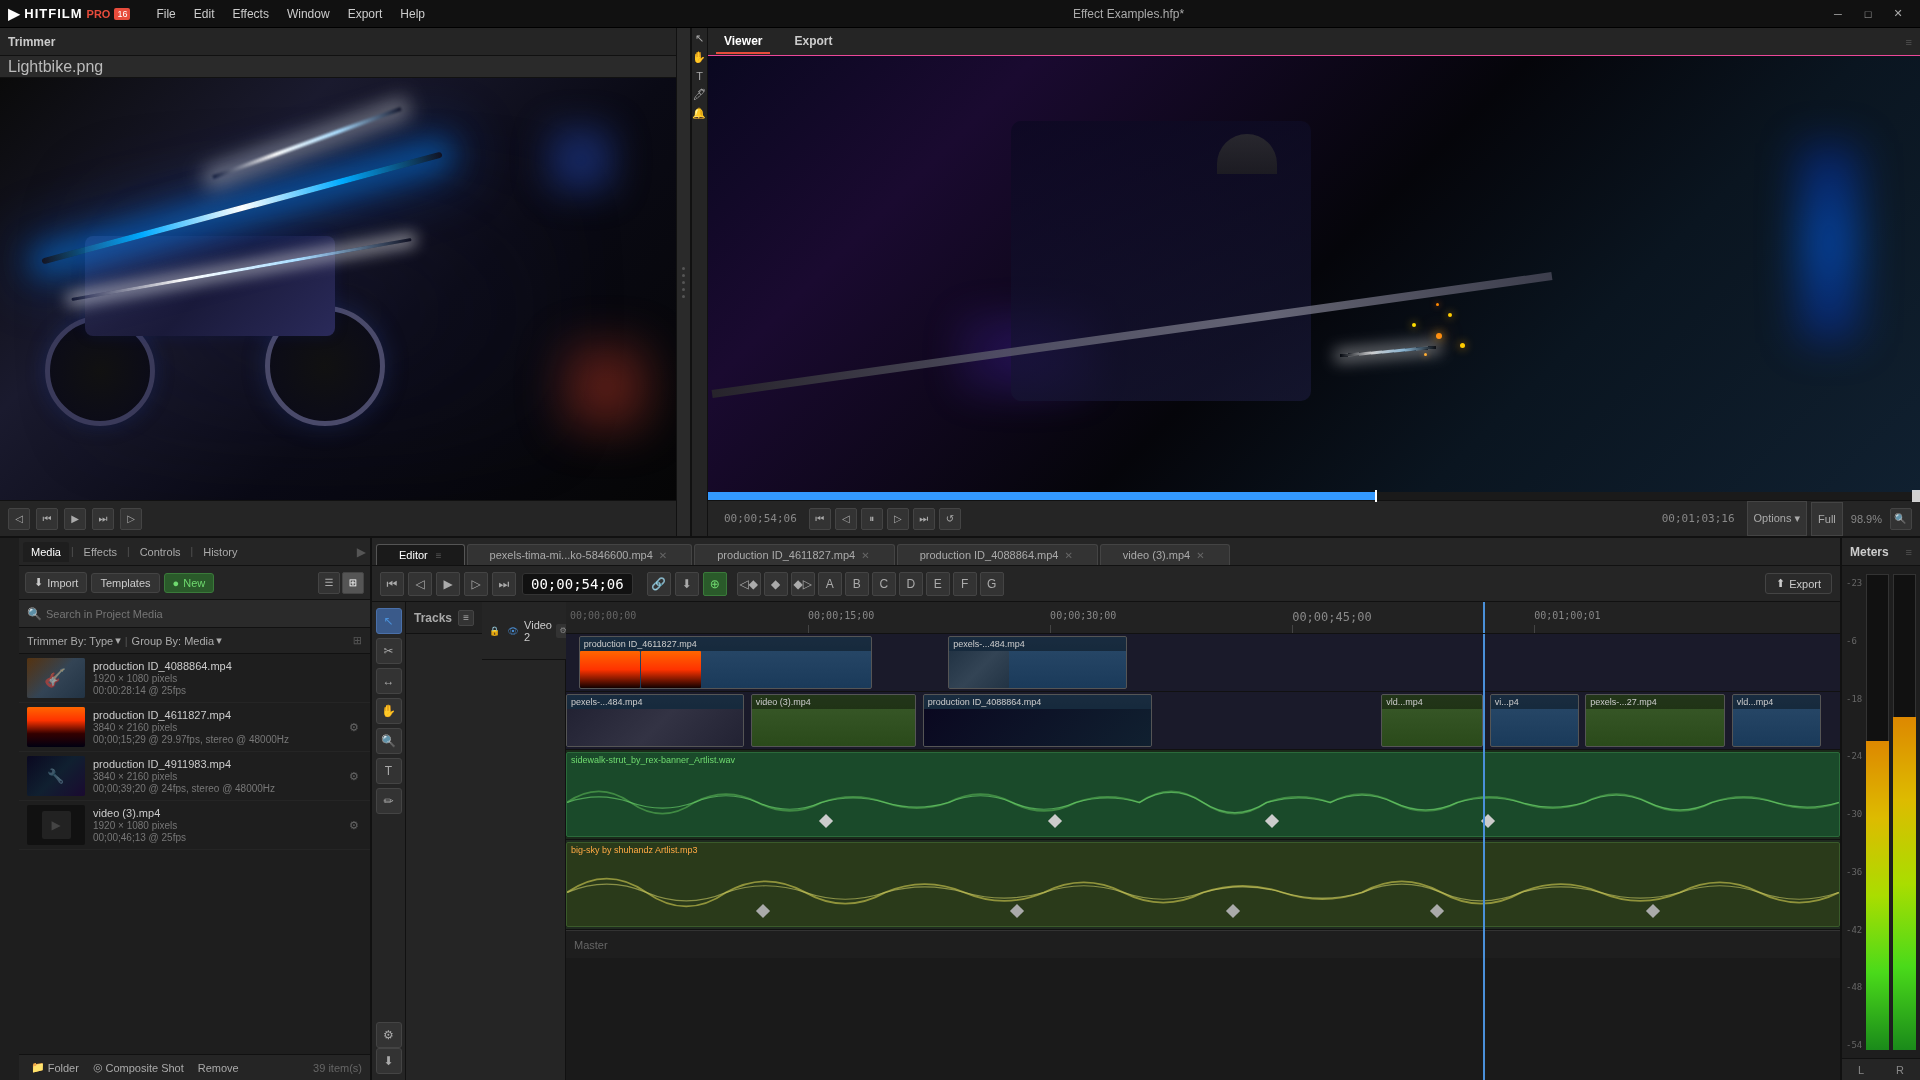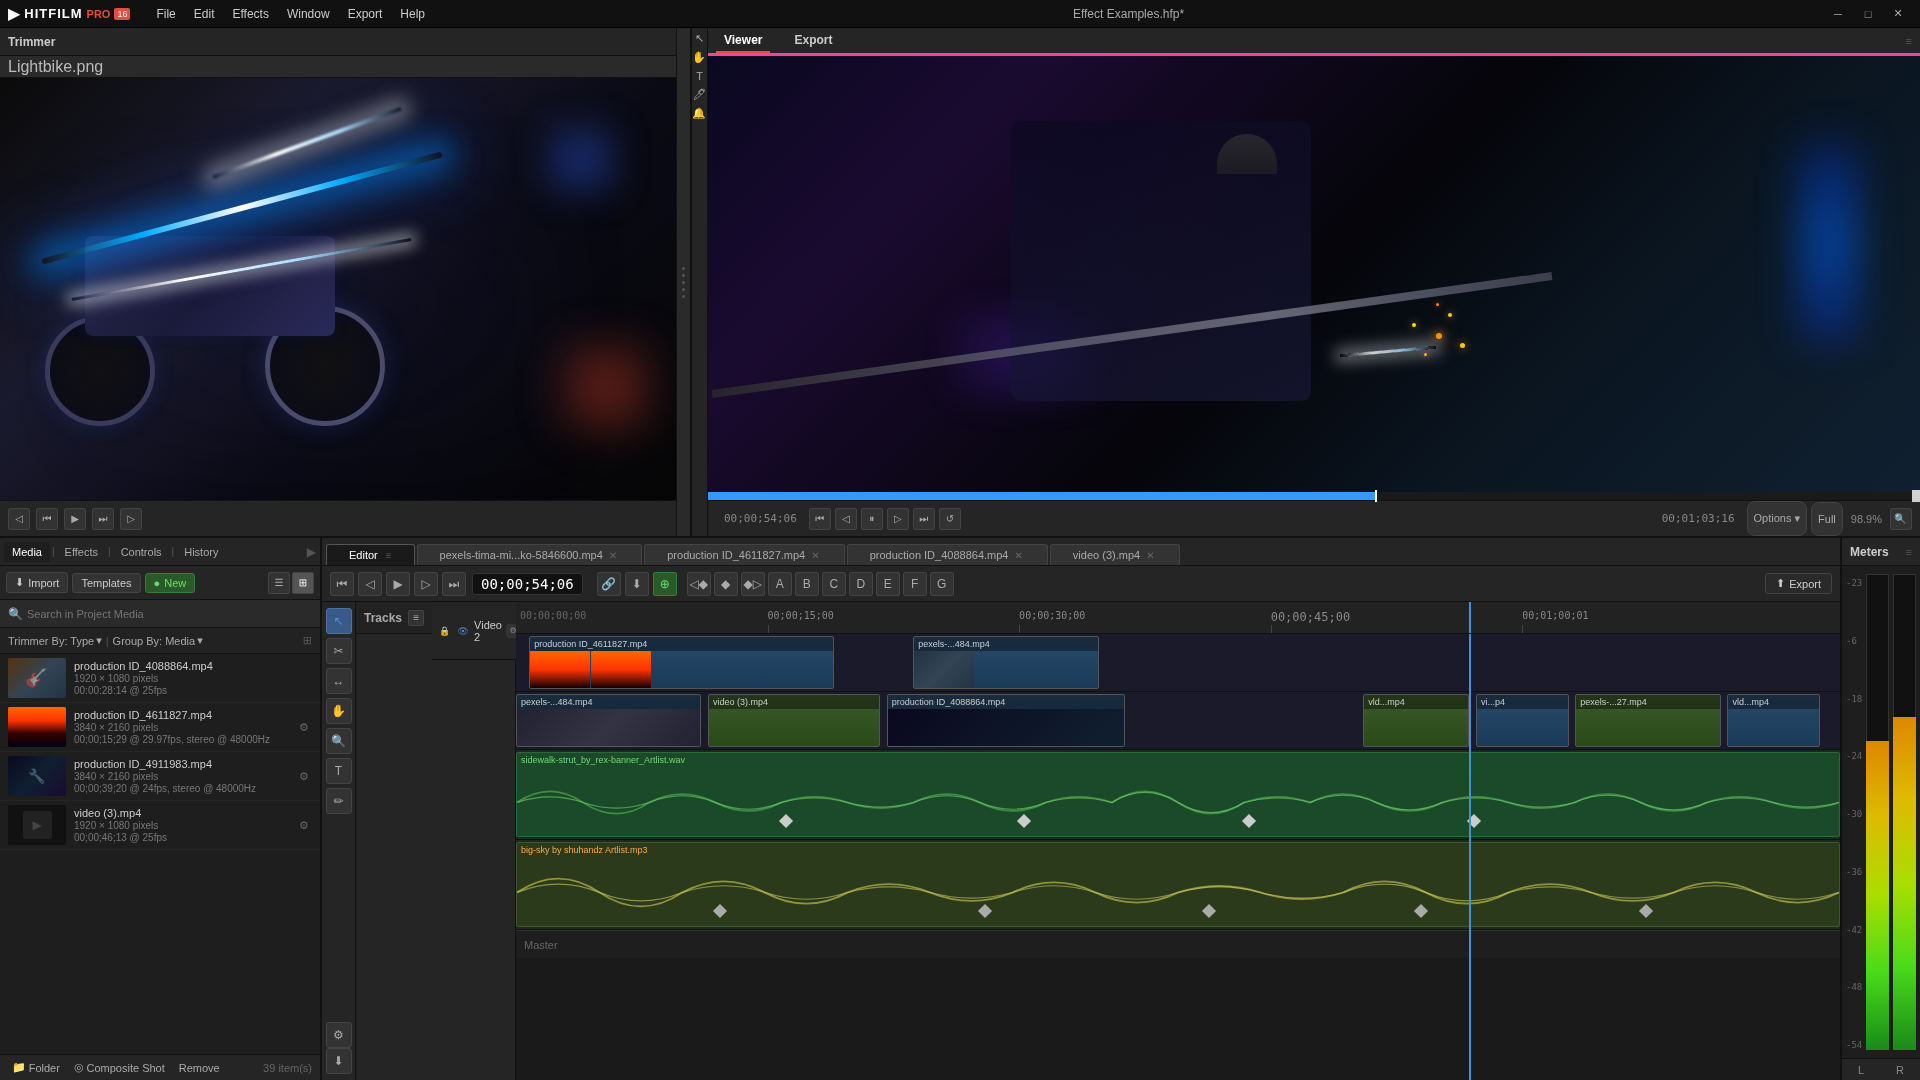--- a/index.html
+++ b/index.html
@@ -220,21 +220,21 @@
       background: #1e1e1e;
       display: flex;
       flex-direction: column;
     }
     #viewer-header {
       height: 28px;
       background: #252525;
       display: flex;
       align-items: center;
       padding: 0 8px;
-      border-bottom: 3px solid #ec4899;
+      border-bottom: 1px solid #ec4899;
       gap: 16px;
     }
     .viewer-tab {
       color: #ccc;
       font-size: 12px;
       font-weight: bold;
       padding: 4px 8px;
       cursor: pointer;
       border-bottom: 2px solid transparent;
     }
@@ -316,42 +316,43 @@
       font-size: 11px;
       padding: 0 8px;
       font-family: monospace;
     }
     .dropdown-btn {
       display: flex;
       align-items: center;
       gap: 2px;
       background: #333;
       border: 1px solid #444;
-      border-radius: 8px;
+      border-radius: 0;
       padding: 10px 6px;
       cursor: pointer;
       font-size: 11px;
       color: #aaa;
     }
 
     
     #bottom-section {
       flex: 1;
       display: flex;
       overflow: hidden;
     }
 
     
     #left-panel {
-      width: 322px;
+      width: 372px;
       background: #1e1e1e;
       display: flex;
       flex-direction: column;
       border-right: 2px solid #111;
       flex-shrink: 0;
+      padding-left: 19px;
     }
     #left-panel-tabs {
       height: 28px;
       background: #252525;
       display: flex;
       align-items: center;
       padding: 0 4px;
       gap: 2px;
       border-bottom: 1px solid #111;
     }

